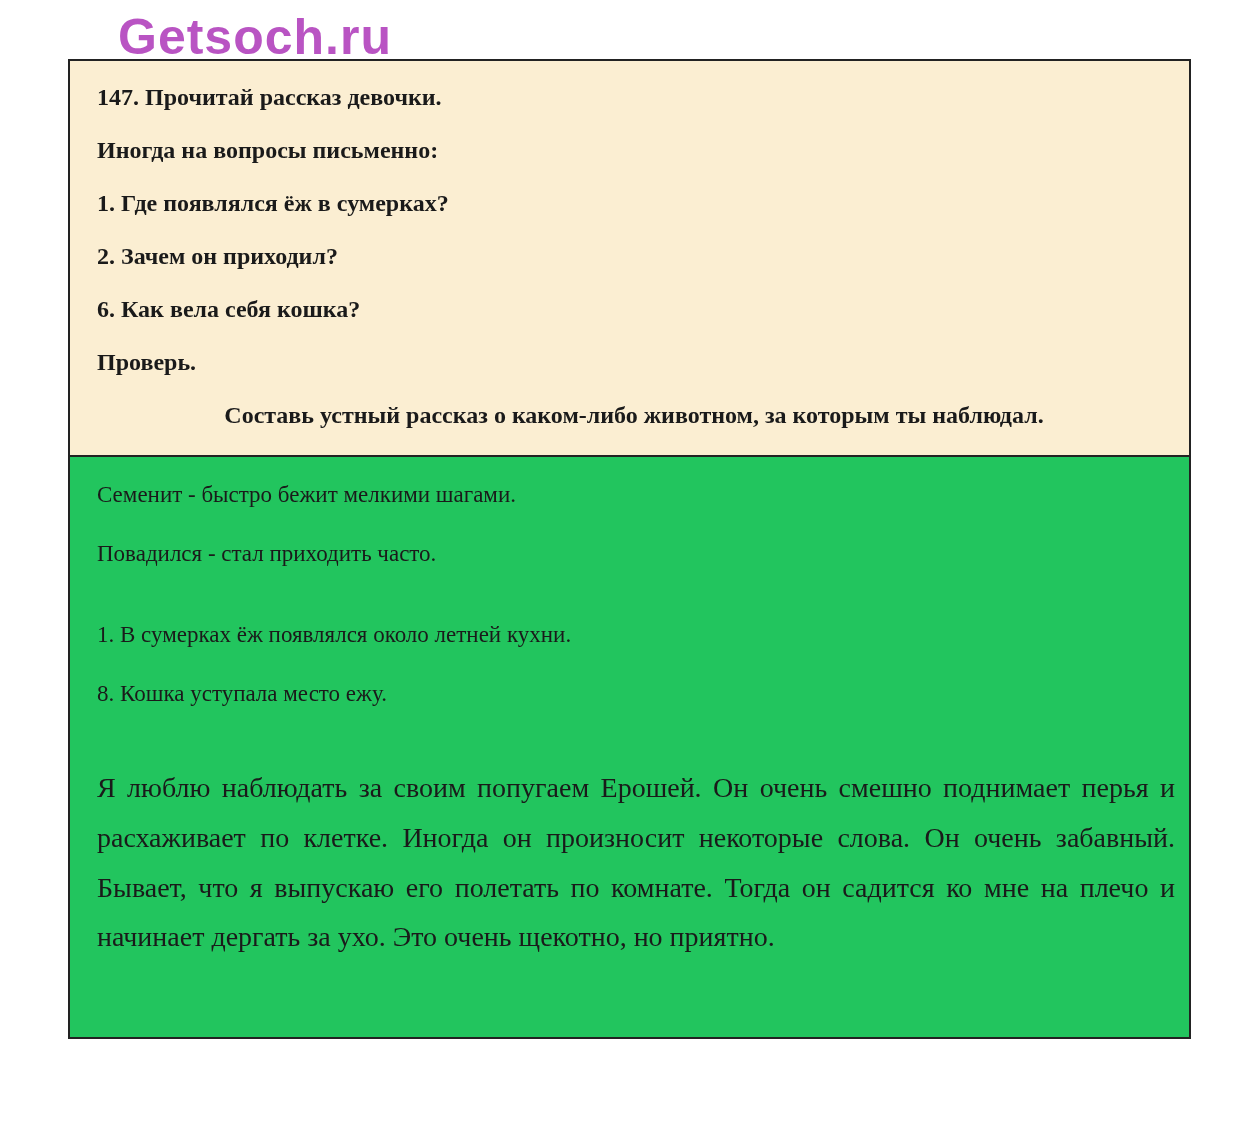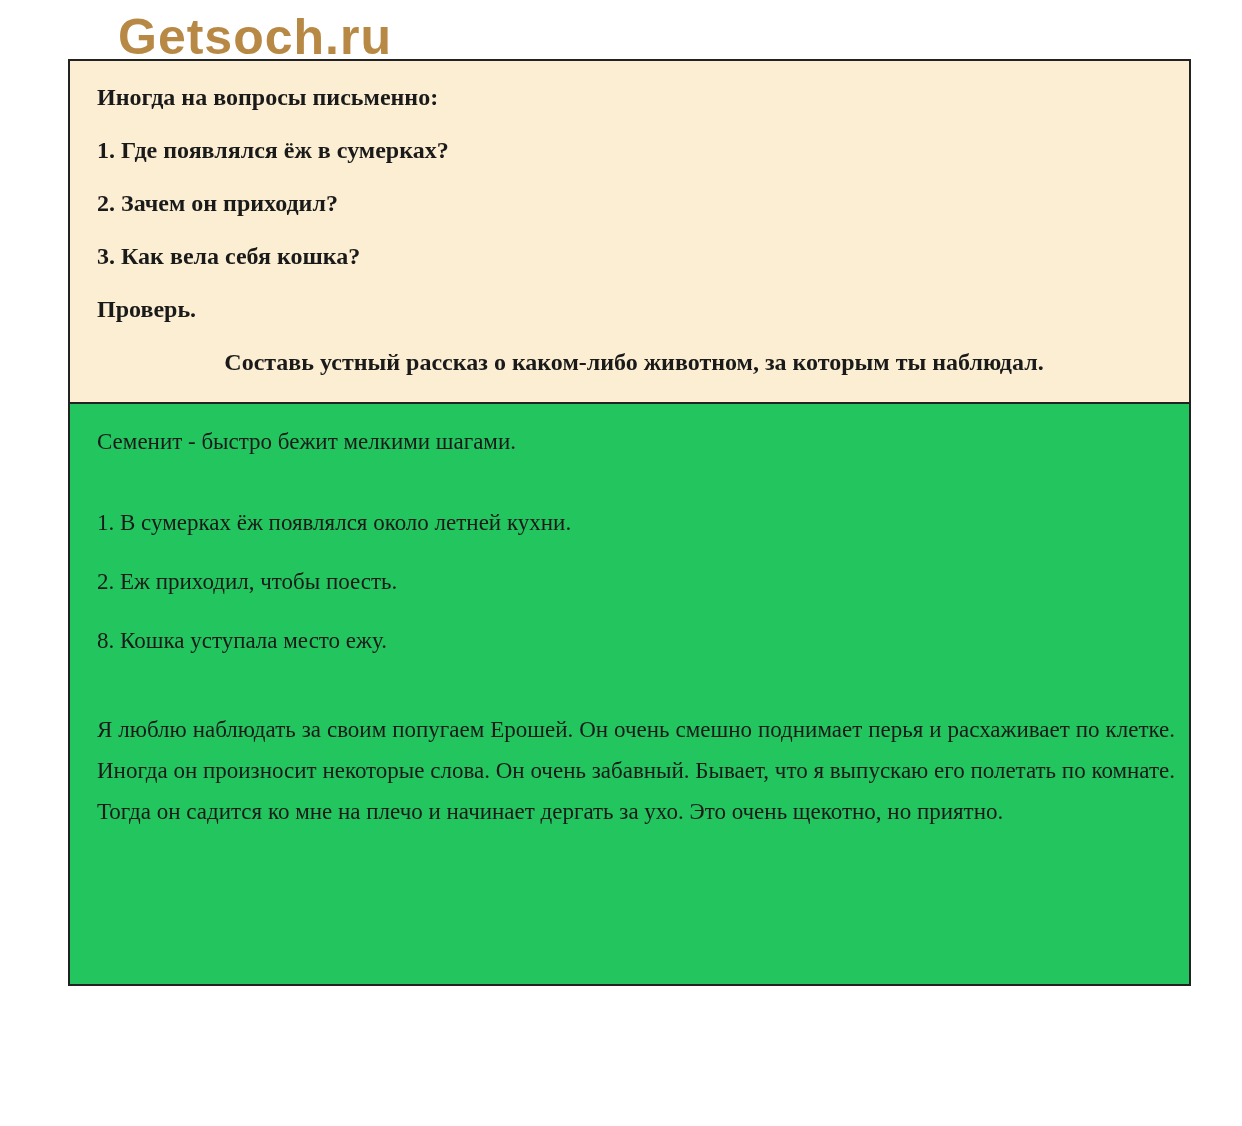--- a/index.html
+++ b/index.html
@@ -14,21 +14,21 @@
     font-family: "Liberation Serif", serif;
     color: #1a1a1a;
     overflow: hidden;
   }
 
   
   .watermark {
     position: absolute;
     font-family: "Liberation Sans", sans-serif;
     font-weight: bold;
-    color: #a16207;
+    color: #a21caf;
     opacity: 0.75;
     white-space: nowrap;
     pointer-events: none;
     user-select: none;
     letter-spacing: 1px;
   }
   .wm1 { left: 118px;  top: 8px;   font-size: 50px; }
   .wm2 { left: 630px;  top: 325px; font-size: 50px; }
   .wm3 { left: 352px;  top: 530px; font-size: 46px; }
   .wm4 { left: 700px;  top: 918px; font-size: 46px; }
@@ -68,50 +68,51 @@
   }
   .ans-line {
     font-size: 23px;
     line-height: 1.0;
     margin: 0 0 36px 0;
     padding-left: 9px;
   }
   .spacer { height: 22px; }
 
   .para {
-    font-size: 23px;
+    font-size: 28px;
     line-height: 1.78;
     text-align: justify;
     padding-left: 9px;
     padding-right: 8px;
     margin: 0;
   }
 </style>
 </head>
 <body>
 
 <div class="watermark wm1">Getsoch.ru</div>
 <div class="watermark wm2">Getsoch.ru</div>
 <div class="watermark wm3">Getsoch.ru</div>
 <div class="watermark wm4">Getsoch.ru</div>
 
 <div class="doc">
 
   <div class="task-block">
+    <p class="task-line">147. Прочитай рассказ девочки.</p>
     <p class="task-line">Иногда на вопросы письменно:</p>
     <p class="task-line">1. Где появлялся ёж в сумерках?</p>
     <p class="task-line">2. Зачем он приходил?</p>
-    <p class="task-line">3. Как вела себя кошка?</p>
+    <p class="task-line">6. Как вела себя кошка?</p>
     <p class="task-line">Проверь.</p>
     <p class="task-line">Составь устный рассказ о каком-либо животном, за которым ты наблюдал.</p>
   </div>
 
   <div class="answer-block">
     <p class="ans-line">Семенит - быстро бежит мелкими шагами.</p>
+    <p class="ans-line">Повадился - стал приходить часто.</p>
     <div class="spacer"></div>
     <p class="ans-line">1. В сумерках ёж появлялся около летней кухни.</p>
-    <p class="ans-line">2. Еж приходил, чтобы поесть.</p>
     <p class="ans-line">8. Кошка уступала место ежу.</p>
     <div class="spacer"></div>
     <p class="para">Я люблю наблюдать за своим попугаем Ерошей. Он очень смешно поднимает перья и расхаживает по клетке. Иногда он произносит некоторые слова. Он очень забавный. Бывает, что я выпускаю его полетать по комнате. Тогда он садится ко мне на плечо и начинает дергать за ухо. Это очень щекотно, но приятно.</p>
   </div>
 
 </div>
 
 </body></html>

